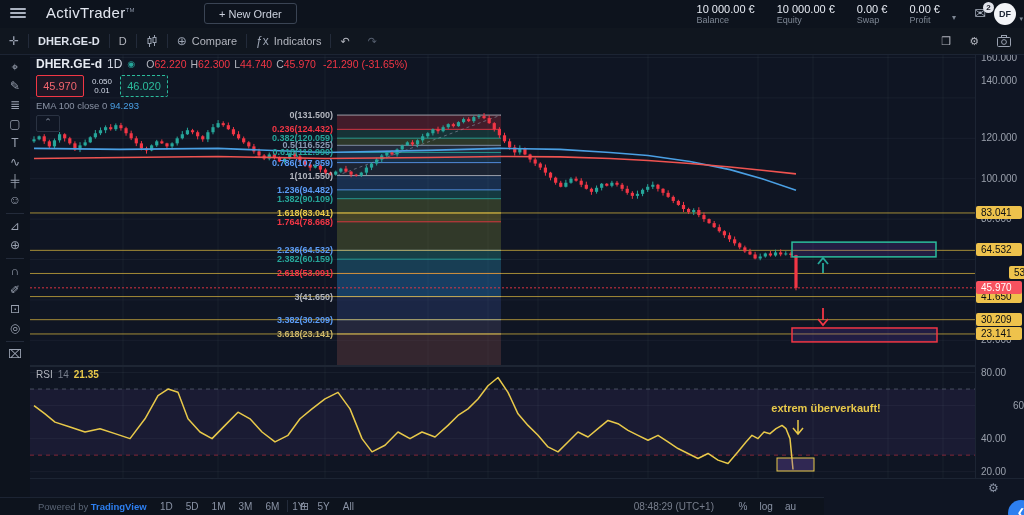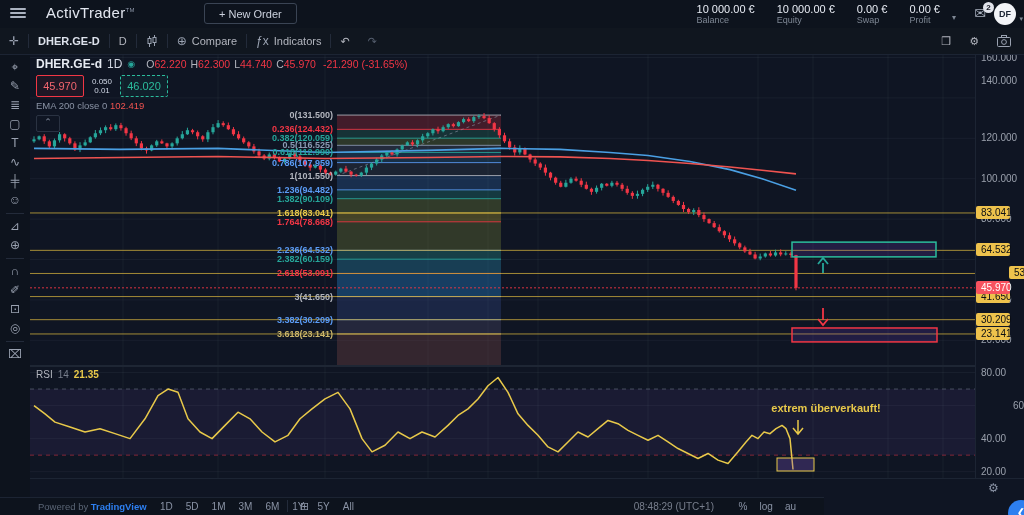--- a/index.html
+++ b/index.html
@@ -57,21 +57,21 @@
   #goto-date{position:absolute;left:300px;top:2px;color:#8a93a5;font-size:11px;cursor:pointer;}
   #clock{position:absolute;right:110px;top:3px;color:#787f8d;}
   #scale-opts{position:absolute;right:28px;top:3px;display:flex;gap:12px;color:#8a93a5;}
   #scale-opts span{cursor:pointer;}
   #widget-btn{position:absolute;left:1008px;top:500px;width:26px;height:26px;border-radius:50%;
               background:#2d7ff0;color:#fff;text-align:center;line-height:26px;font-size:10px;z-index:30;cursor:pointer;}
   
   #chart-svg{position:absolute;left:0;top:0;z-index:2;}
   #labels{position:absolute;left:0;top:0;width:1024px;height:515px;z-index:11;pointer-events:none;}
   .ptick{position:absolute;left:981px;font-size:10px;color:#9aa0ac;white-space:nowrap;}
-  .plabel{position:absolute;left:976px;width:34px;box-sizing:border-box;background:#eec24c;color:#0b0e14;
+  .plabel{position:absolute;left:976px;width:46px;box-sizing:border-box;background:#eec24c;color:#0b0e14;
           font-size:10px;padding:1px 0 1px 5px;border-radius:2px;white-space:nowrap;z-index:3;}
   .plabel.current{background:#f7525f;color:#fff;}
   .ttick{position:absolute;top:481px;width:40px;text-align:center;font-size:10px;color:#9aa0ac;}
   .ttick.major{color:#d4d8e2;}
   .fiblabel{position:absolute;right:691px;font-size:9px;white-space:nowrap;font-weight:bold;}
   
   #legend{position:absolute;left:36px;top:57px;z-index:12;}
   #legend-row1{display:flex;align-items:center;gap:5px;font-size:12px;}
   #legend-symbol{color:#e6eaf2;font-weight:bold;}
   #legend-interval{color:#d0d5e0;}
@@ -659,21 +659,21 @@
       <span id="legend-change">-21.290 (-31.65%)</span>
     </div>
     <div id="quote-row">
       <div id="bid-box">45.970</div>
       <div id="spread-col">
         <div>0.050</div>
         <div>0.01</div>
       </div>
       <div id="ask-box">46.020</div>
     </div>
-    <div class="ema-row"><span>EMA 200 close 0</span> <span class="ev200">102.419</span></div>
+    <div class="ema-row"><span>EMA 100 close 0</span> <span class="ev100">94.293</span></div>
     <div id="legend-collapse">⌃</div>
   </div>
 
   <div id="edge-arrow">❮</div>
 
   <div id="rsi-row">
     <span id="rsi-label">RSI</span>
     <span id="rsi-period">14</span>
     <span id="rsi-value">21.35</span>
   </div>

